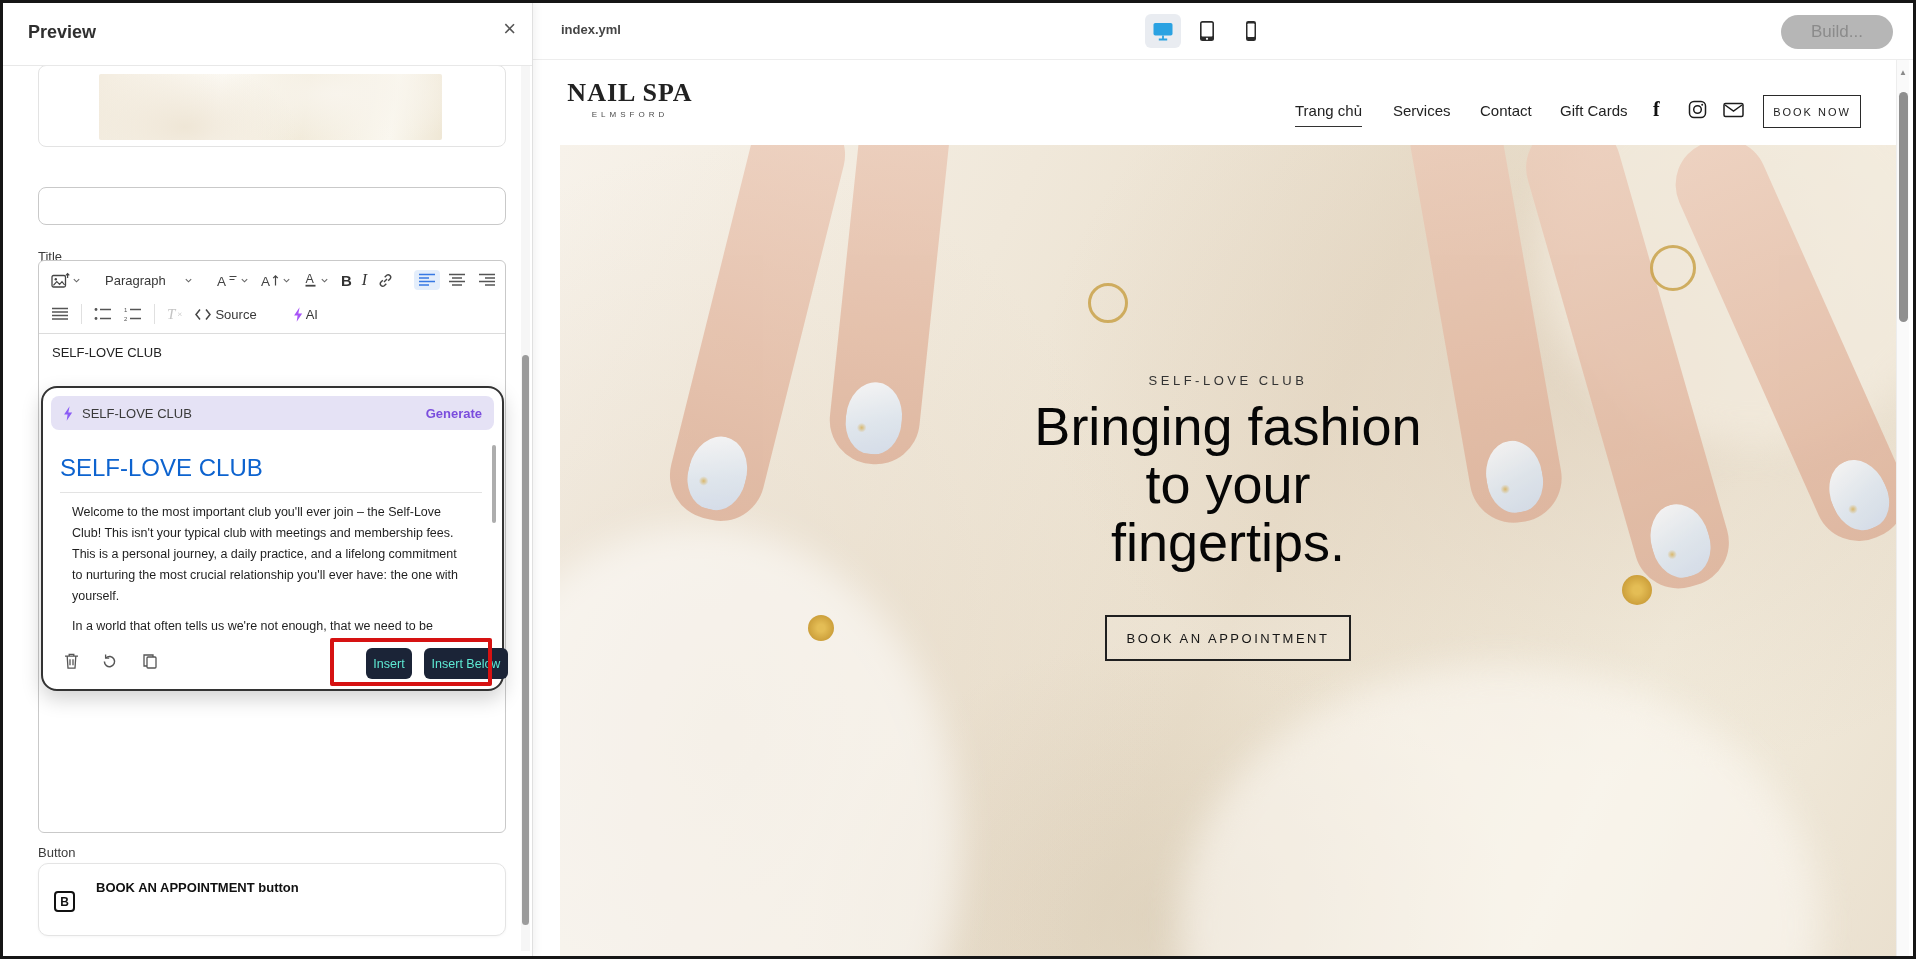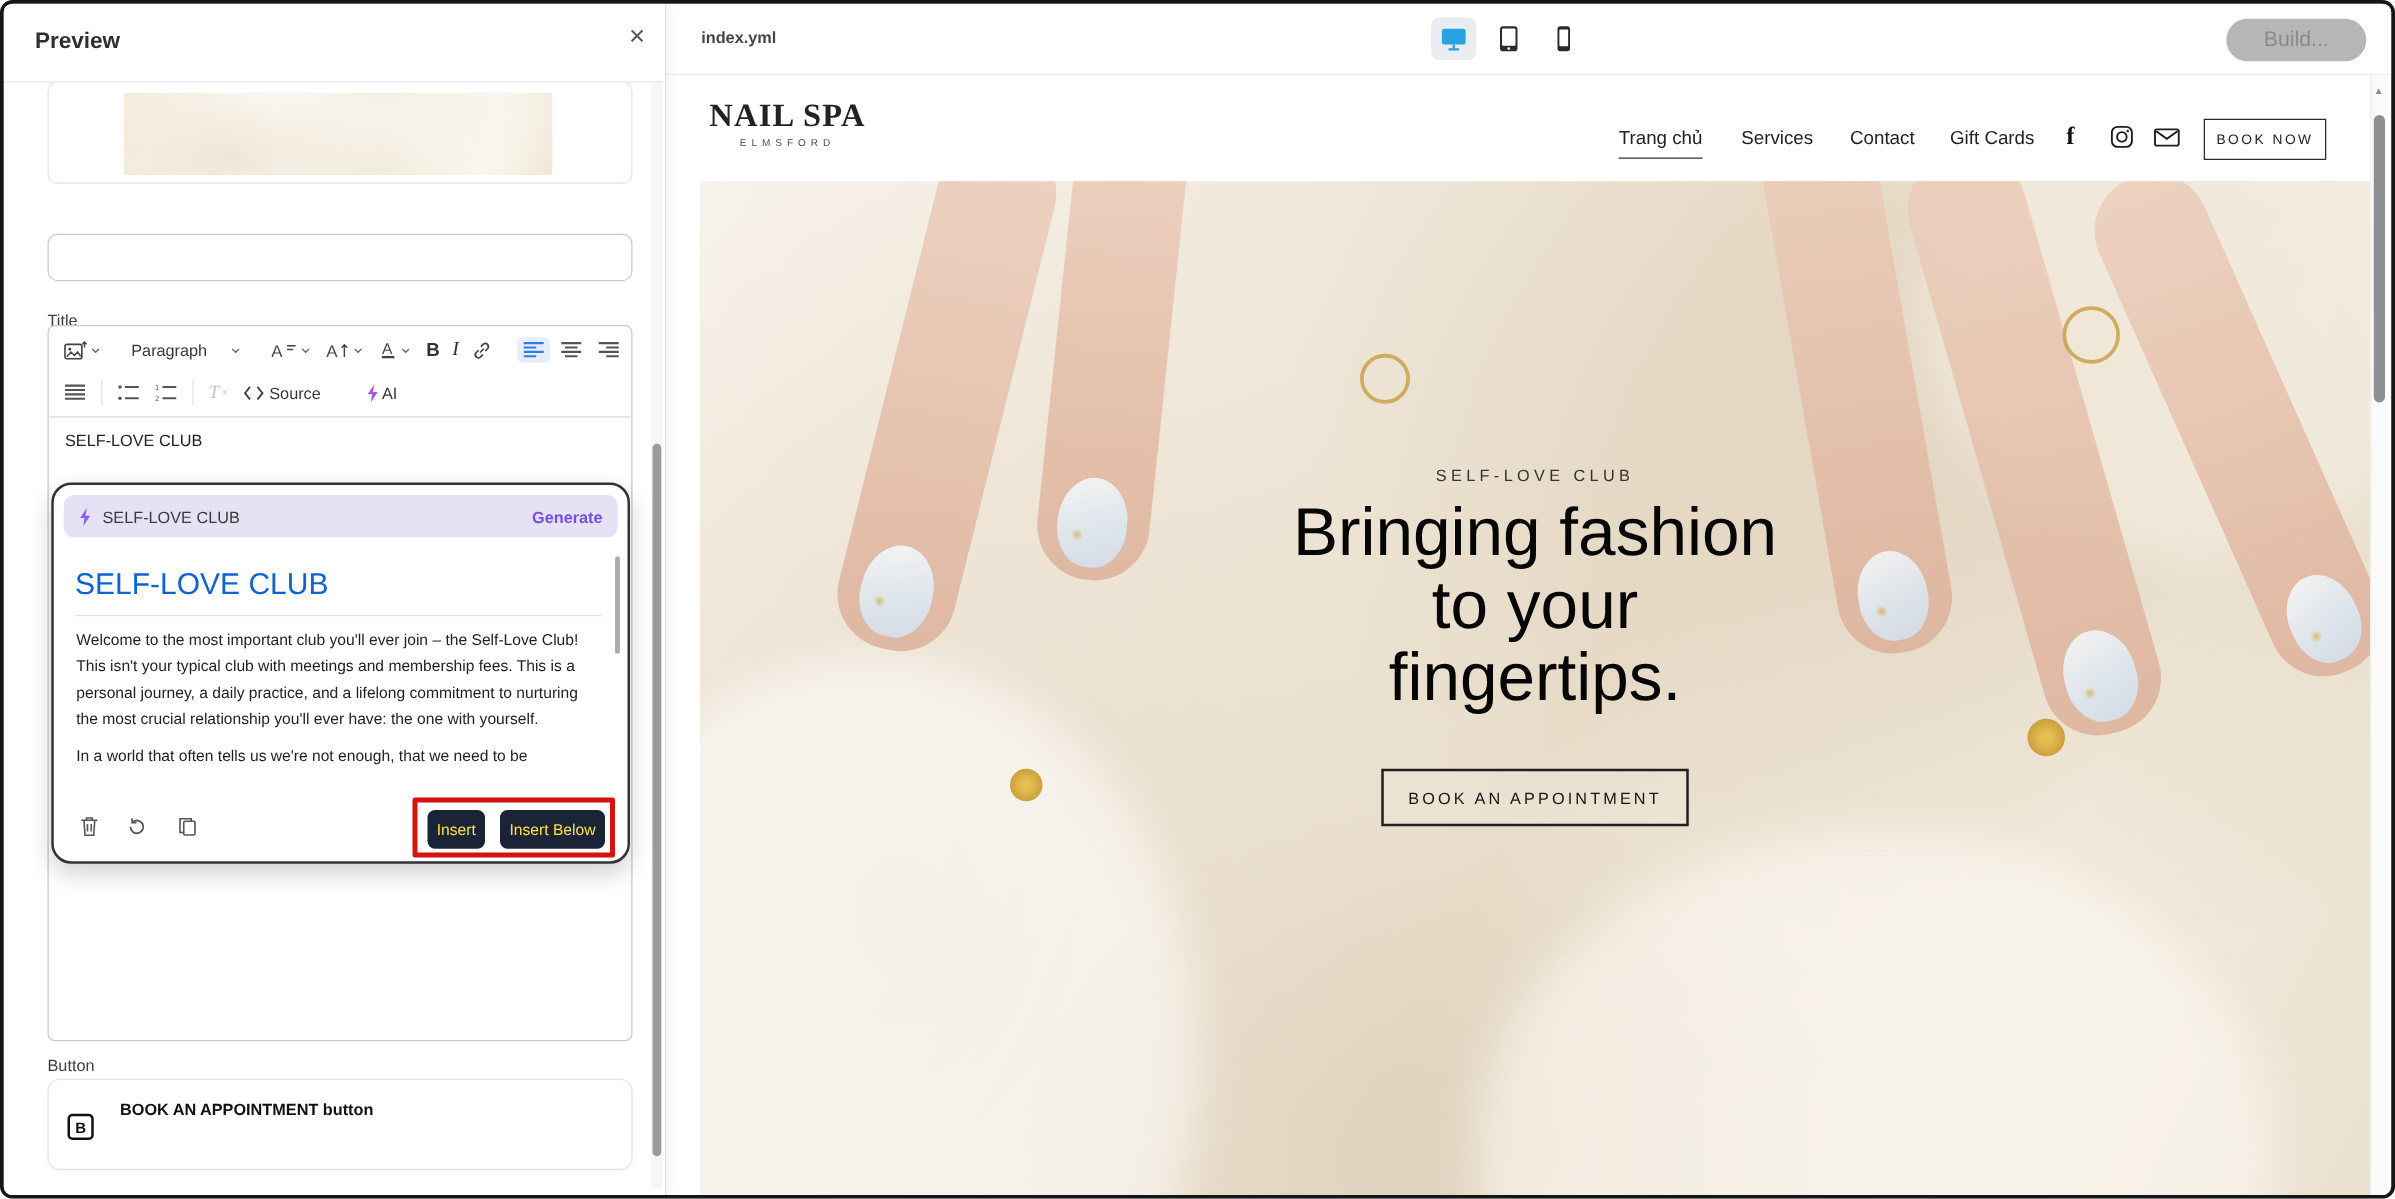--- a/index.html
+++ b/index.html
@@ -1,18 +1,18 @@
 <!DOCTYPE html>
 <html><head>
 <meta charset="utf-8">
 <style>
   * { box-sizing: border-box; }
   html,body { margin:0; padding:0; background:#fff; }
   body { width:1916px; height:959px; font-family:"Liberation Sans", sans-serif; }
-  .app { position:relative; width:1916px; height:959px; border:3px solid #161616; border-radius:10px; overflow:hidden; background:#fff; }
+  .app { position:relative; width:1916px; height:959px; border:3px solid #161616; border-radius:0; overflow:hidden; background:#fff; }
 
   
   .left-panel { position:absolute; left:0; top:0; width:530px; height:100%; background:#fff; border-right:1px solid #e0e0e0; box-shadow:3px 0 8px rgba(0,0,0,.05); z-index:20; }
   .panel-header { position:absolute; left:0; top:0; width:100%; height:63px; border-bottom:1px solid #e8e8e8; background:#fff; z-index:3; }
   .panel-title { position:absolute; left:25px; top:19px; font-size:18px; font-weight:700; color:#2f2f2f; }
   .panel-close { position:absolute; right:16px; top:15px; font-size:22px; color:#555; cursor:pointer; line-height:1; }
   .field-label { position:absolute; left:35px; font-size:13px; color:#3c3c3c; }
   .text-input { position:absolute; left:35px; width:468px; height:38px; border:1px solid #c9c9c9; border-radius:8px; background:#fff; font-size:13px; padding:0 10px; color:#222; }
   .image-box { position:absolute; left:35px; top:62px; width:468px; height:82px; border:1px solid #e3e3e3; border-radius:8px; background:#fff; overflow:hidden; }
   .image-thumb { position:absolute; left:60px; top:8px; width:343px; height:66px; border-radius:2px;
@@ -36,24 +36,24 @@
   .editor-content { position:absolute; left:13px; top:84px; font-size:13px; color:#222; }
 
   
   .ai-card { position:absolute; left:38px; top:383px; width:463px; height:305px; background:#fff; border:2px solid #333; border-radius:16px; box-shadow:0 8px 20px rgba(0,0,0,.18); z-index:6; }
   .ai-head { position:absolute; left:8px; right:8px; top:8px; height:34px; background:#e5e2f5; border-radius:8px; display:flex; align-items:center; padding:0 12px; gap:8px; }
   .ai-head-label { font-size:13px; color:#3a3a3a; flex:1; }
   .ai-generate { font-size:13px; font-weight:600; color:#7a4ddd; cursor:pointer; }
   .ai-content { position:absolute; left:17px; right:20px; top:50px; height:202px; overflow:hidden; }
   .ai-h2 { margin:16px 0 10px 0; font-size:24px; font-weight:500; color:#0d63cf; }
   .ai-hr { border:0; border-top:1px solid #e3e3e3; margin:0 0 8px 0; }
-  .ai-p { font-size:12.5px; line-height:21px; color:#1f1f1f; margin:9px 1px; }
+  .ai-p { font-size:12.5px; line-height:21px; color:#1f1f1f; margin:9px 12px; }
   .ai-scroll-thumb { position:absolute; right:6px; top:57px; width:4px; height:78px; background:#adadad; border-radius:2px; }
   .ai-foot-ic { position:absolute; top:262px; width:22px; height:22px; display:flex; align-items:center; justify-content:center; cursor:pointer; }
-  .ai-btn { position:absolute; top:260px; height:31px; background:#1b2437; color:#fde047; font-size:12.5px; border-radius:6px; display:flex; align-items:center; justify-content:center; cursor:pointer; }
+  .ai-btn { position:absolute; top:260px; height:31px; background:#1b2437; color:#5eead4; font-size:12.5px; border-radius:6px; display:flex; align-items:center; justify-content:center; cursor:pointer;margin-left:24px; }
   .red-box { position:absolute; left:287px; top:250px; width:162px; height:48px; border:4px solid #d61212; border-radius:2px; pointer-events:none; z-index:9; }
 
   
   .button-card { position:absolute; left:35px; top:860px; width:468px; height:73px; border:1px solid #e4e4e4; border-radius:10px; background:#fff; box-shadow:0 1px 3px rgba(0,0,0,.04); cursor:pointer; }
   .b-icon { position:absolute; left:15px; top:27px; width:21px; height:21px; border:2px solid #111; border-radius:4px; font-size:12px; font-weight:800; color:#111; display:flex; align-items:center; justify-content:center; }
   .button-card-label { position:absolute; left:57px; top:16px; font-size:13px; font-weight:700; color:#111; }
 
   .panel-scroll-track { position:absolute; left:518px; top:63px; width:9px; height:885px; background:#f6f6f6; }
   .panel-scroll-thumb { position:absolute; left:519px; top:352px; width:7px; height:570px; background:#9b9b9b; border-radius:4px; cursor:grab; }
 

